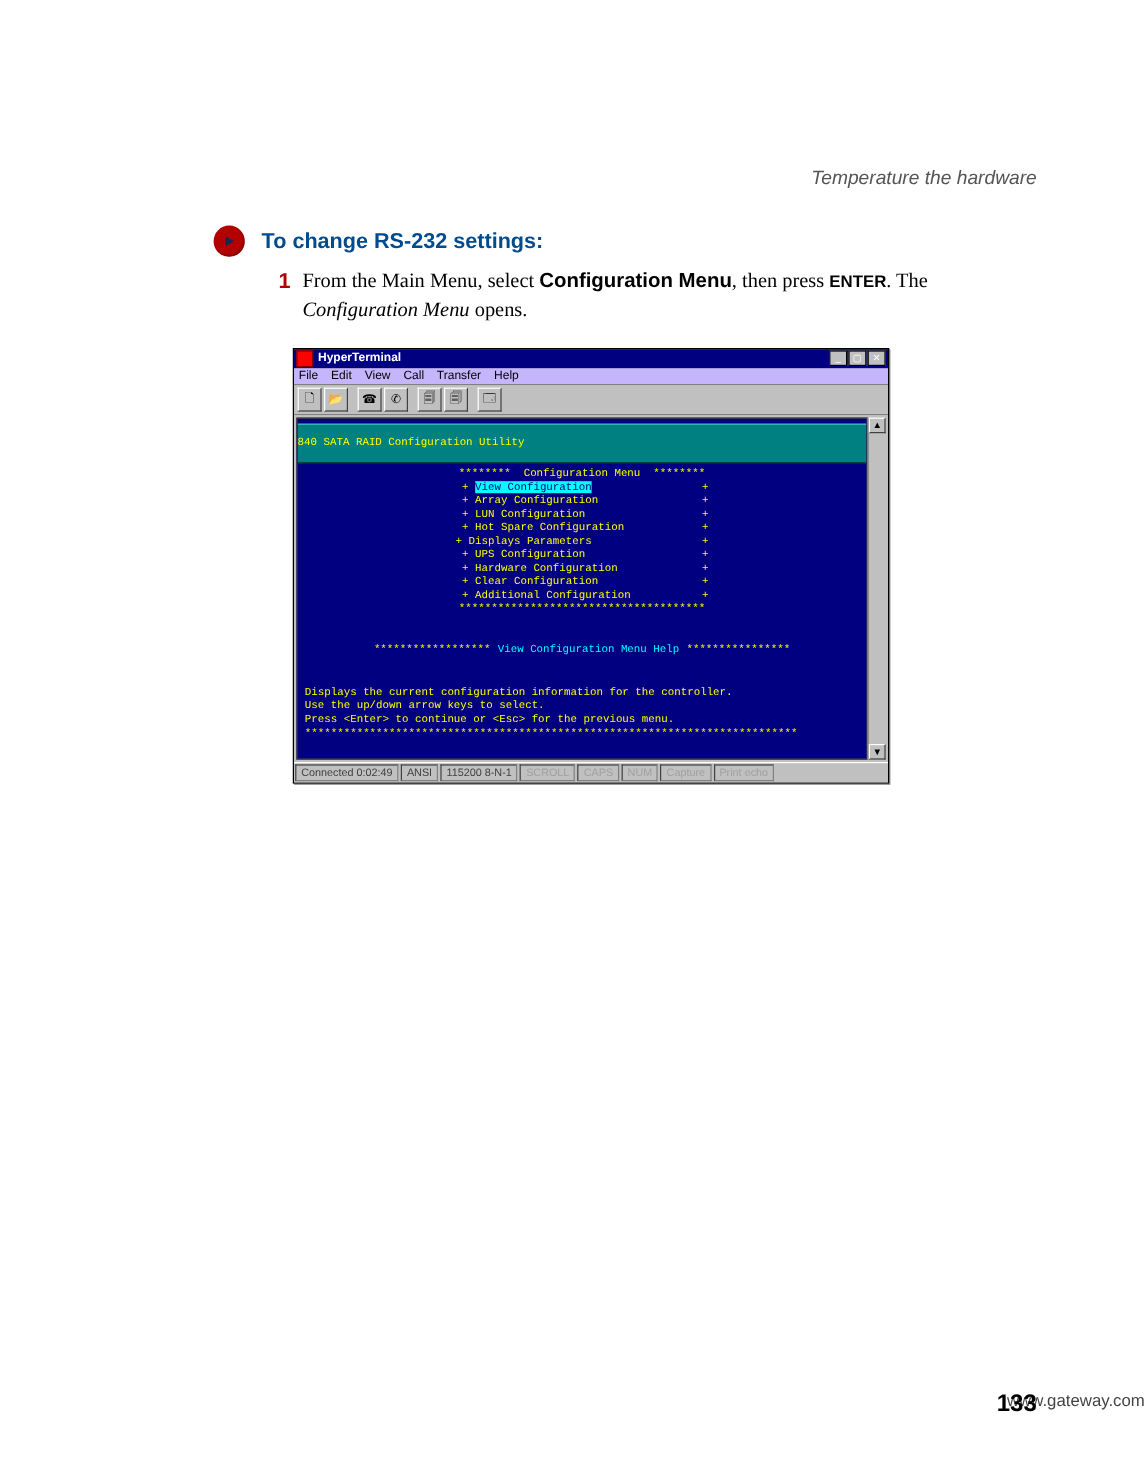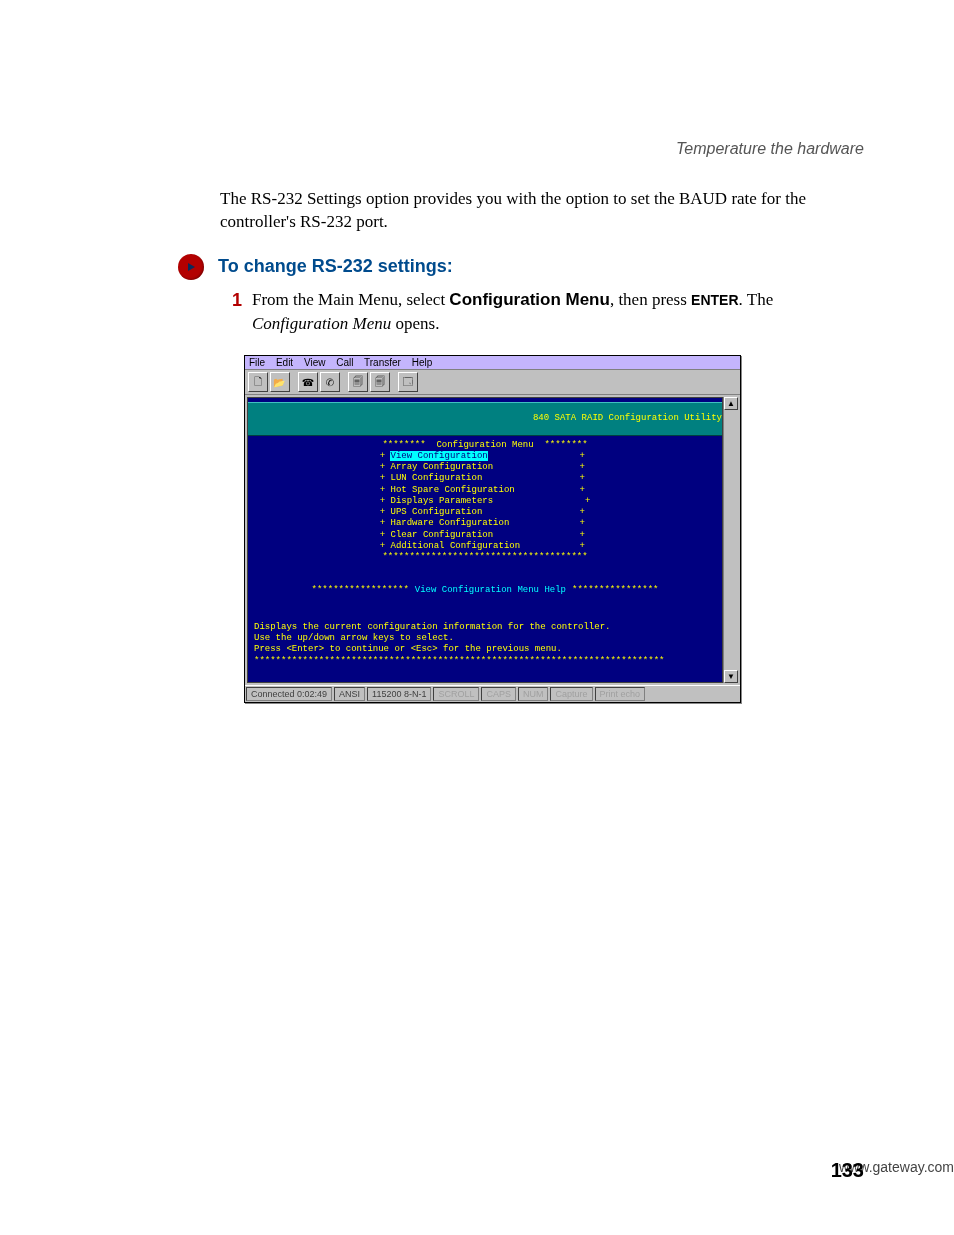--- a/index.html
+++ b/index.html
@@ -177,36 +177,36 @@
     box-sizing: border-box;
     display: flex; align-items: center; justify-content: center;
     font-size: 8px; position: absolute; left: 0;
   }
   .vscroll .arrow.up { top: 0; }
   .vscroll .arrow.down { bottom: 0; }
 
   .term-banner {
     background: #008080;
     color: #ffff00;
-    text-align: right;
+    text-align: left;
     padding: 10px 0;
     border-top: 1px solid #40c0c0;
     border-bottom: 1px solid #004040;
     margin: 0 0 4px 0;
   }
   .term pre {
     margin: 0;
     white-space: pre;
     color: #ffff00;
     font-family: inherit;
     padding: 0 6px;
     text-align: center;
   }
   .menu-block {
-    text-align: left;
+    text-align: right;
     display: inline-block;
     margin: 0 auto;
   }
   .menu-block .line { white-space: pre; }
   .menu-block .sel {
     background: #00ffff;
     color: #000080;
   }
   .help-block {
     text-align: left;
@@ -267,39 +267,49 @@
     color: #000;
   }
 </style>
 </head>
 <body>
 
 <div class="page">
   <div class="running-header">Temperature the hardware</div>
 
 
-  <p class="body-para">The RS-232 Settings option provides you with the option to set the BAUD rate for the controller's RS-232 port.</p>
 
   <div class="procedure-row">
     <div class="arrow-badge">
       <svg width="12" height="12" viewBox="0 0 12 12">
           <polygon points="3,2 10,6 3,10" fill="#0a2a5a"></polygon>
         </svg>
     </div>
     <div class="procedure-title">To change RS-232 settings:</div>
   </div>
 
   <div class="step-row">
     <div class="step-num">1</div>
     <div class="step-text">
       <span>From the Main Menu, select </span><span class="sans-bold">Configuration Menu</span><span>, then press </span><span class="smallcaps">ENTER</span><span>. The </span><em>Configuration Menu</em><span> opens.</span>
     </div>
   </div>
 
   <div class="win">
+    <div class="titlebar">
+      <div class="titlebar-left">
+        <div class="app-icon"></div>
+        <div class="title-text">HyperTerminal</div>
+      </div>
+      <div class="win-controls">
+        <div class="win-btn">_</div>
+        <div class="win-btn">▢</div>
+        <div class="win-btn">✕</div>
+      </div>
+    </div>
 
     <div class="menubar">
       <span>File</span>
       <span>Edit</span>
       <span>View</span>
       <span>Call</span>
       <span>Transfer</span>
       <span>Help</span>
     </div>
 

